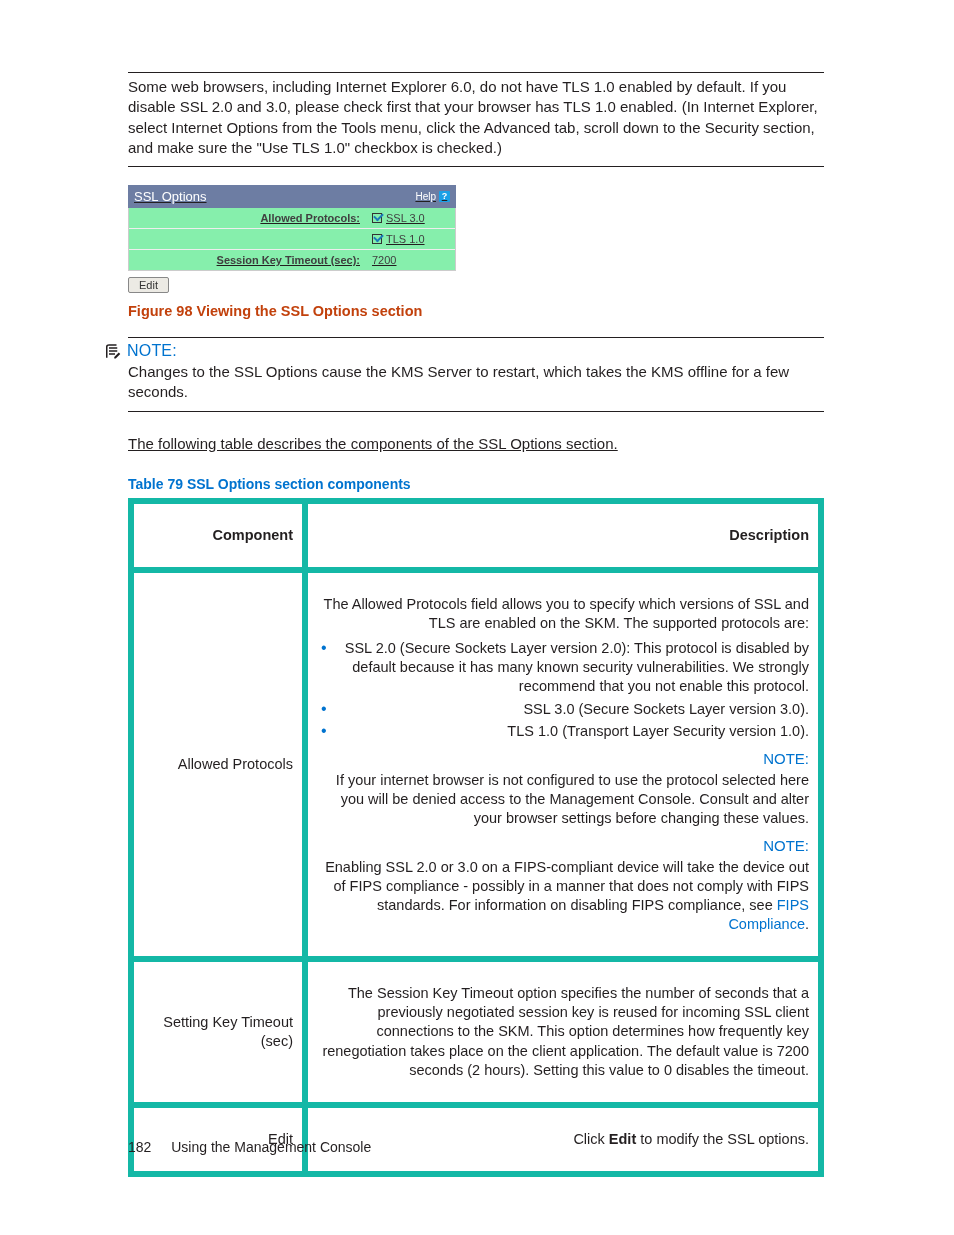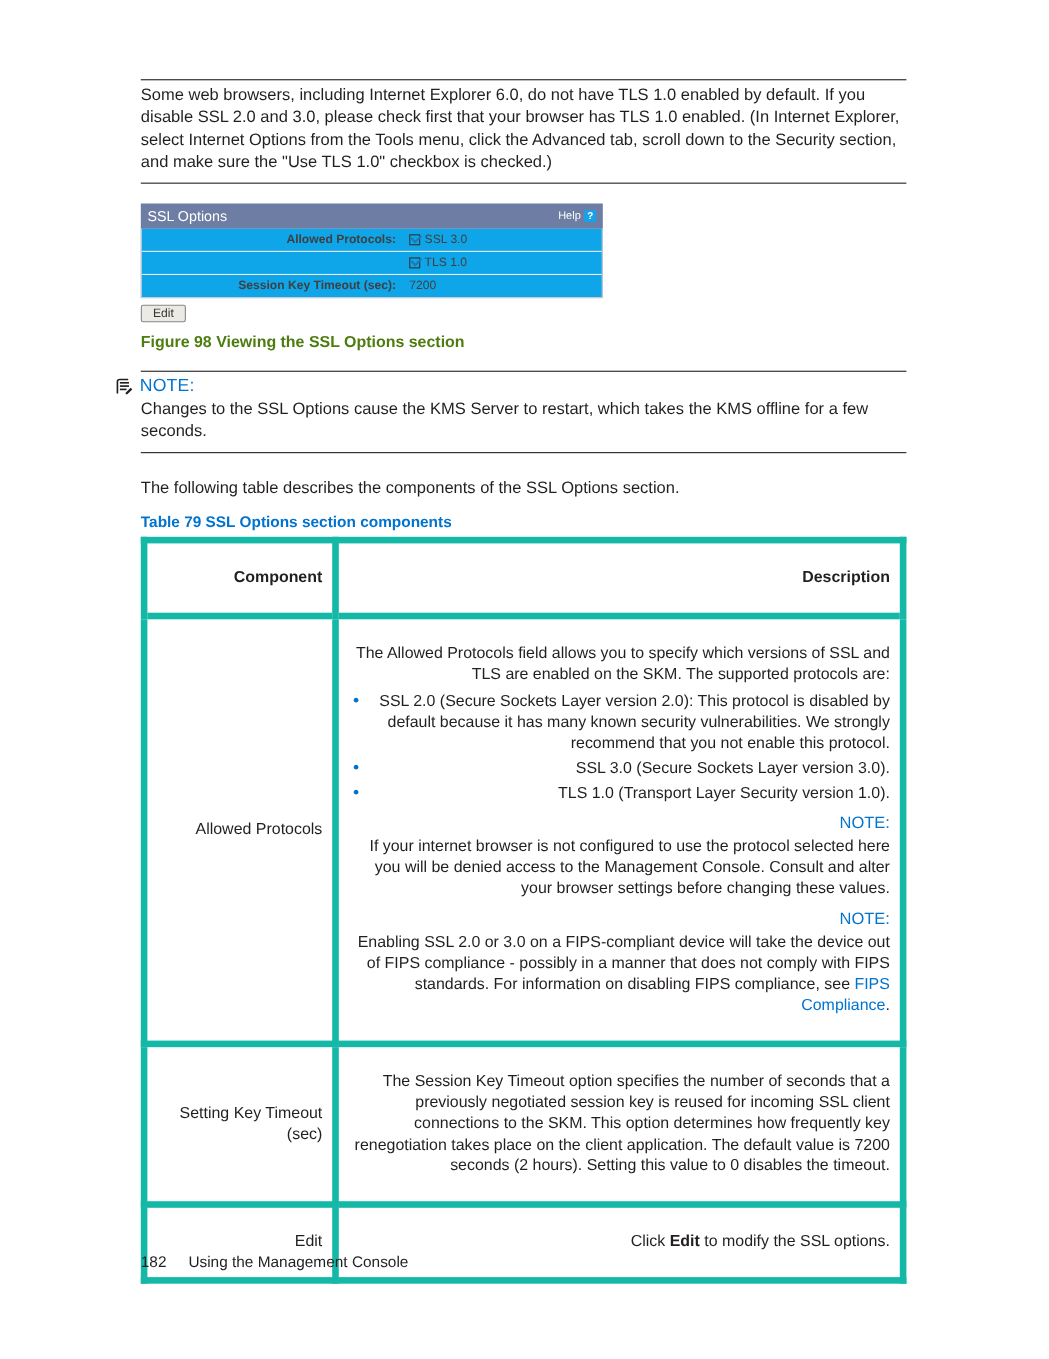--- a/index.html
+++ b/index.html
@@ -42,23 +42,24 @@
     font-weight: 400;
     letter-spacing: .2px;
   }
   .callout-body {
     margin: 0 0 8px 0;
     line-height: 1.35;
   }
   .note-title { color: #0073cf; font-size: 16px; }
   
   .ssl-box {
-    width: 420px;
+    width: 328px;
     margin-top: 18px;
     font-family: Tahoma, Arial, sans-serif;
+    text-decoration: underline;
   }
   .ssl-titlebar {
     background: #6d7da3;
     color: #fff;
     font-size: 13px;
     padding: 4px 6px;
     display: flex;
     justify-content: space-between;
     align-items: center;
   }
@@ -74,21 +75,21 @@
     background: #1aa0e6;
     color: #fff;
     font-size: 9px; line-height: 11px;
     text-align: center;
     font-weight: bold;
     border-radius: 1px;
   }
   .ssl-body {
     border: 1px solid #ccc;
     border-top: none;
-    background: #0ea5e9;
+    background: #86efac;
   }
   .ssl-row {
     display: flex;
     font-size: 11px;
     border-bottom: 1px solid #eee;
   }
   .ssl-row:last-child { border-bottom: none; }
   .ssl-label {
     width: 225px;
     text-align: right;
@@ -123,28 +124,29 @@
     margin-top: 6px;
     font-family: Tahoma, Arial, sans-serif;
     font-size: 11px;
     padding: 1px 10px;
     background: #eceae4;
     border: 1px solid #888;
     border-radius: 2px;
     color: #333;
   }
   .fig-caption {
-    color: #4d7c0f;
+    color: #c2410c;
     font-size: 14.5px;
     font-weight: bold;
     margin: 10px 0 18px 0;
   }
   .lead-text {
-    margin: 22px 0 12px 0;
+    margin: 22px 0 22px 0;
     line-height: 1.35;
+    text-decoration: underline;
   }
   .table-caption {
     color: #0073cf;
     font-size: 14px;
     font-weight: bold;
     margin: 6px 0 6px 0;
   }
   table.ssl-table {
     border-collapse: collapse;
     width: 100%;

